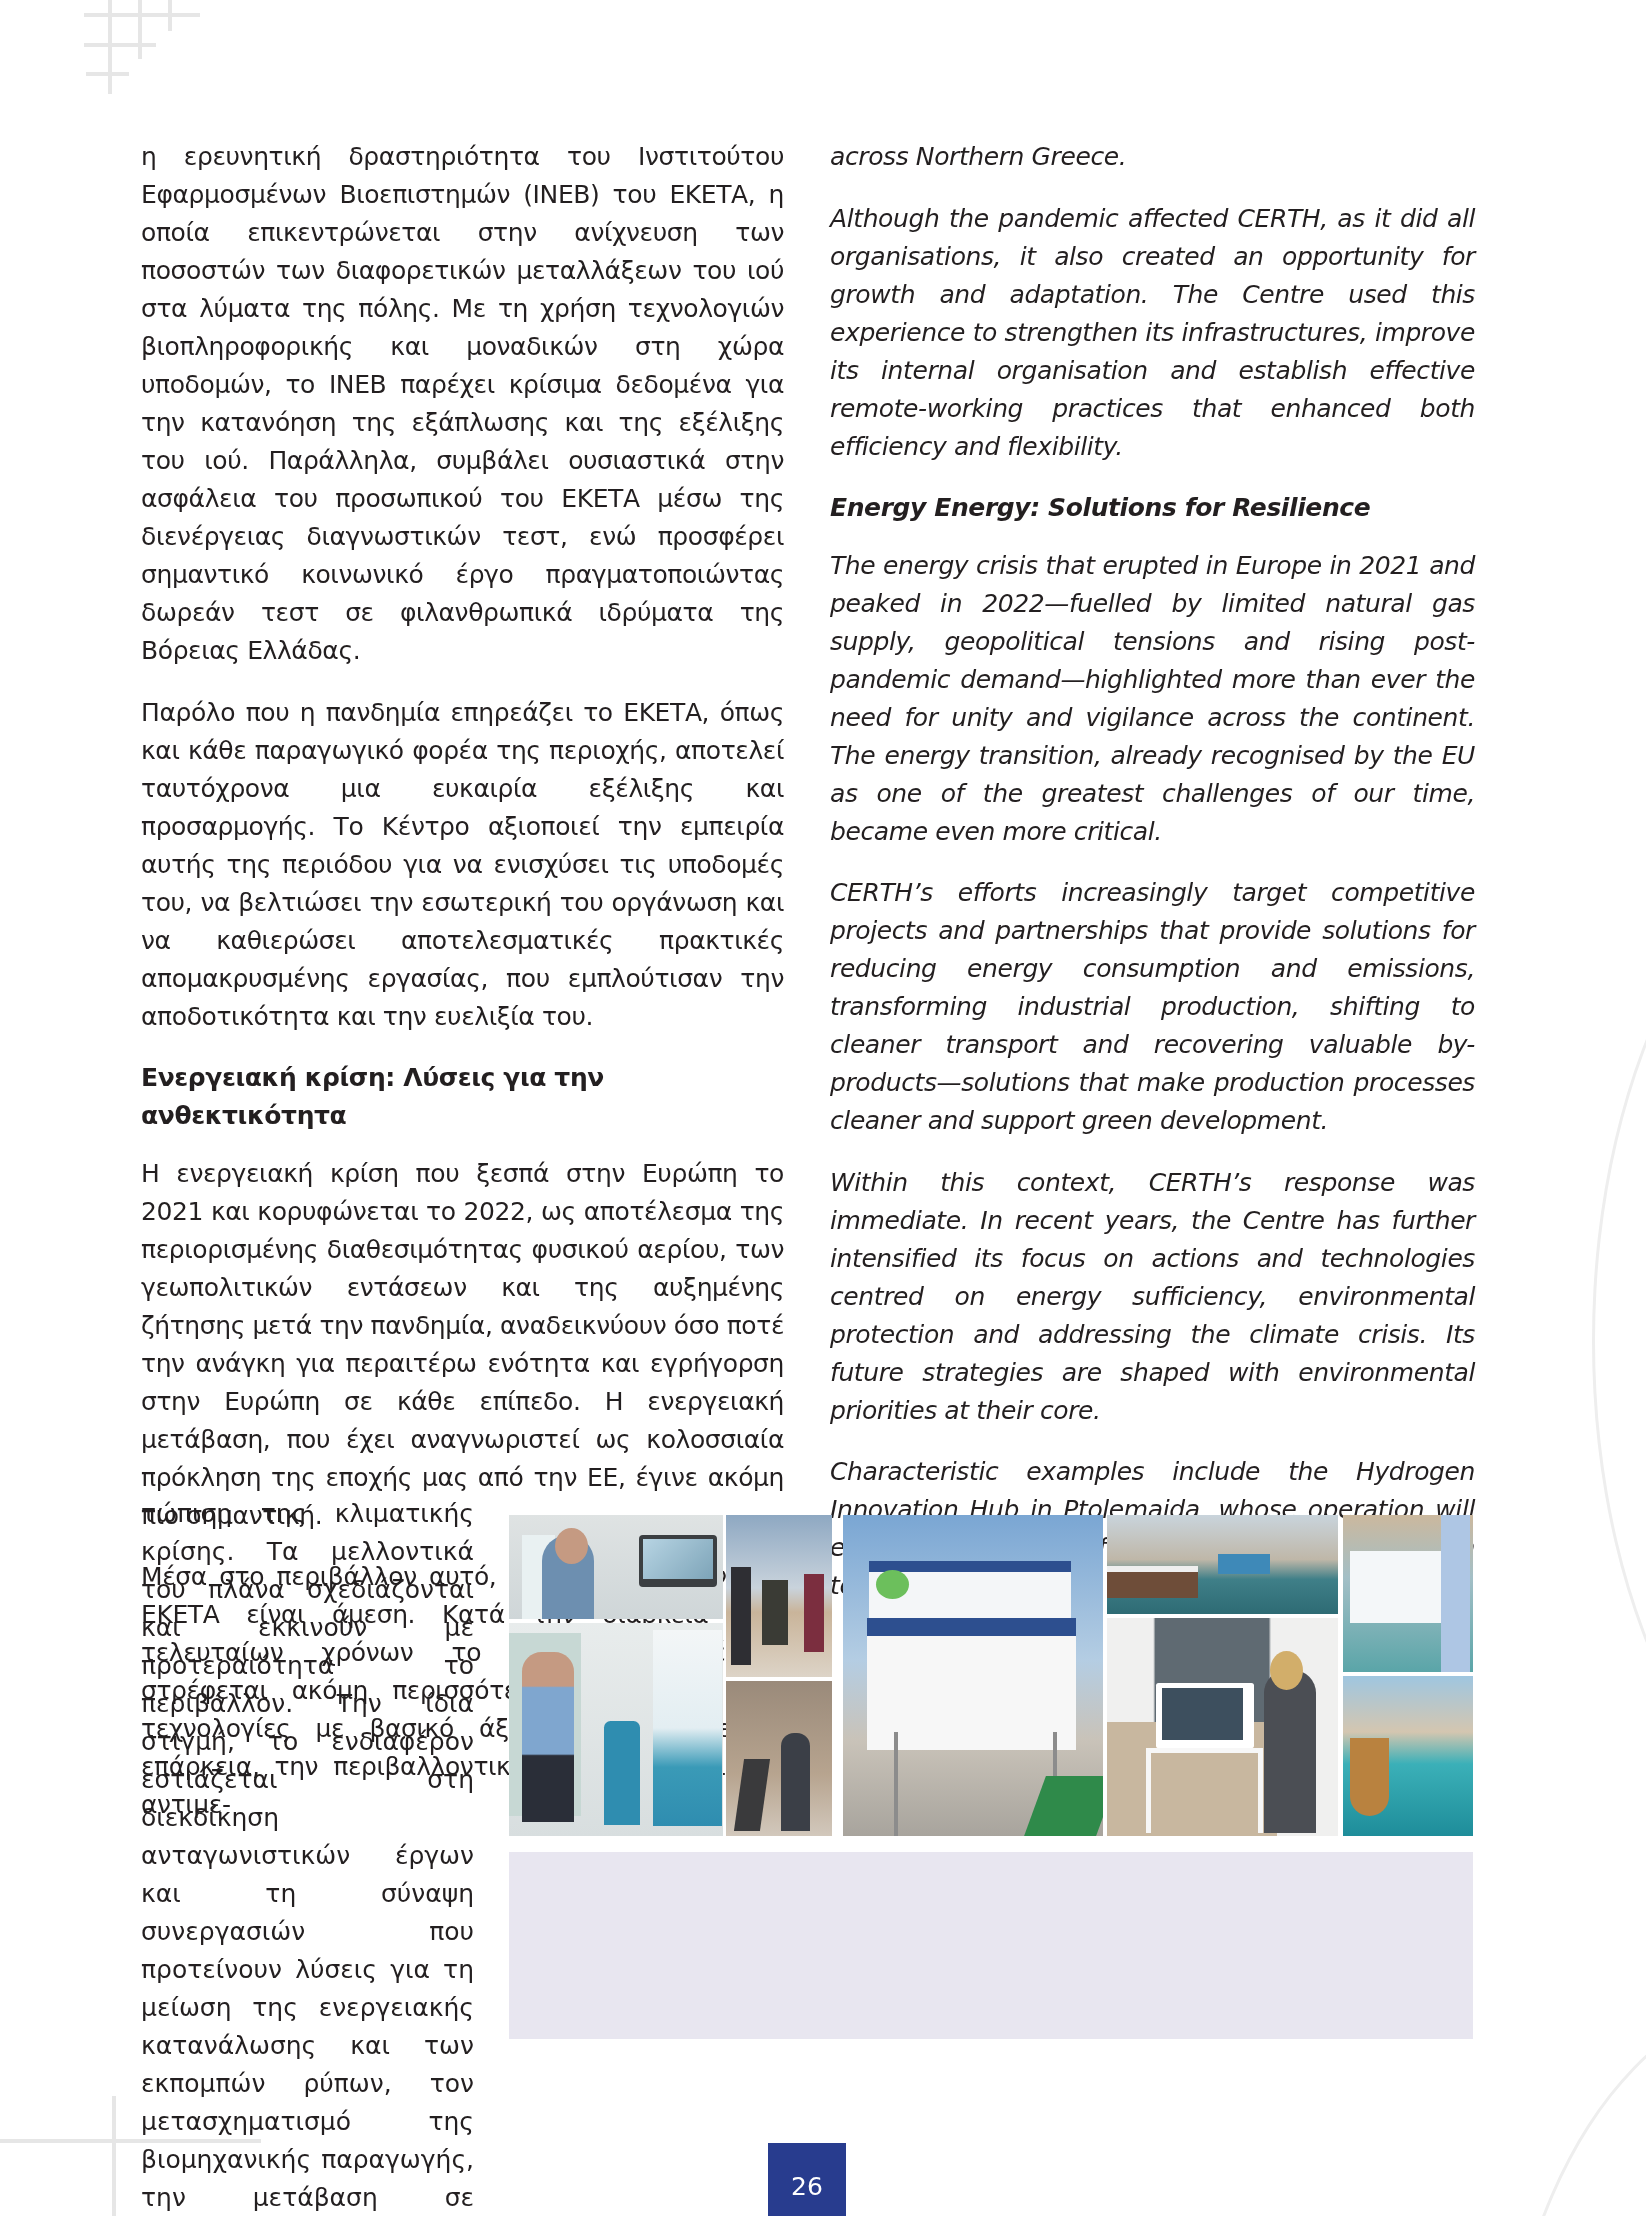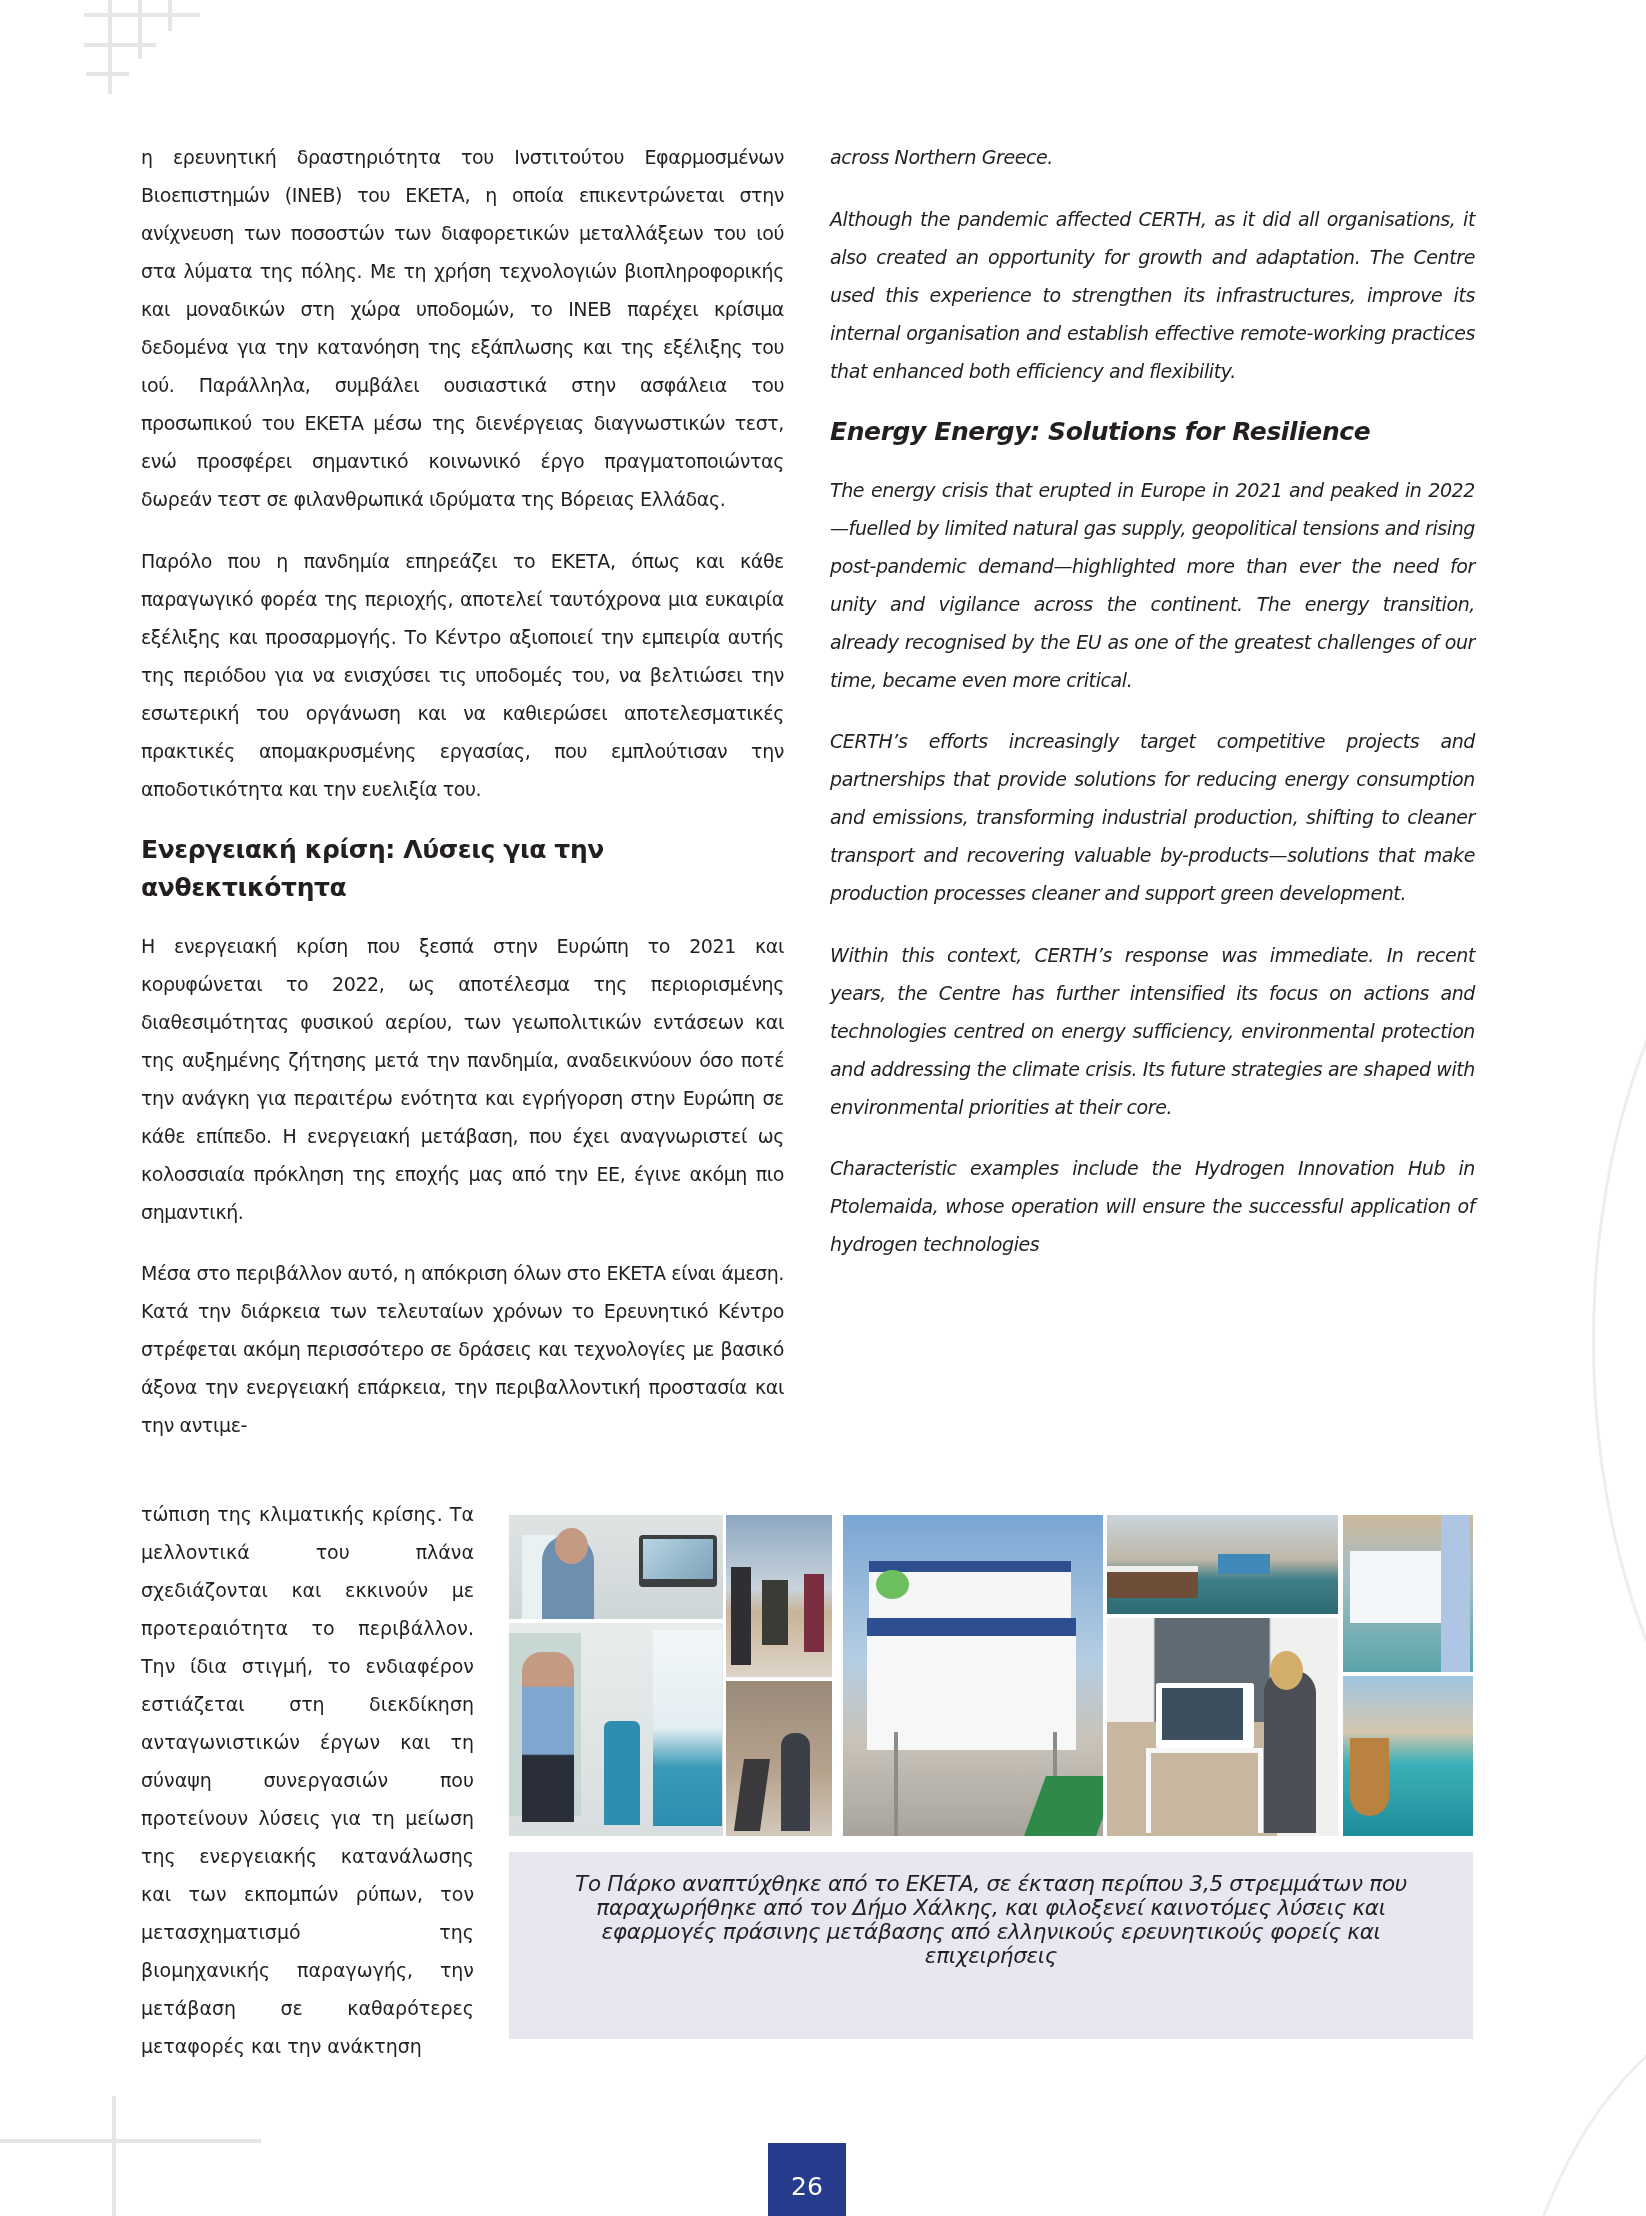--- a/index.html
+++ b/index.html
@@ -8,21 +8,21 @@
     background: #ffffff; color: #231f20;
     font-family: "DejaVu Sans", sans-serif;
   }
   .deco { position: absolute; background: #e6e6e6; }
   .arc { position: absolute; border: 3.9px solid #eeeeee; border-radius: 50%; }
 
   .col { position: absolute; }
   #col-left { left: 141px; top: 138px; width: 643px; }
   #col-right { left: 830px; top: 138px; width: 645px; font-style: italic; }
   p.body {
-    margin: 0 0 23.5px 0; font-size: 19px; line-height: 38px;
+    margin: 0 0 23.5px 0; font-size: 25px; line-height: 38px;
     text-align: justify; letter-spacing: -0.4px;
   }
   h3.sub {
     margin: 0 0 19.6px 0; font-size: 25px; line-height: 38px; font-weight: bold;
     letter-spacing: -0.4px;
   }
   #left-wrap {
     position: absolute; left: 141px; top: 1495px; width: 333px;
   }
   #left-wrap p.body { letter-spacing: 0; }
@@ -137,19 +137,18 @@
     <div style="position:absolute;left:6.5px;top:36px;width:91px;height:72px;background:#f4f7f9;"></div>
     <div style="position:absolute;left:98px;top:0;width:29px;height:157px;background:#aec6e4;"></div>
   </div>
 
   <div class="tile" style="left:834px;top:161px;width:130px;height:160px;background:linear-gradient(180deg,#9fc6e0 0%,#d4c6b0 35%,#3bb0b8 55%,#1e8d9a 100%);">
     <div style="position:absolute;left:6.5px;top:62px;width:39px;height:78px;background:#b9823f;border-radius:0 0 19.6px 19.6px;"></div>
   </div>
 </div>
 
 <div id="caption-box">
-  <div class="cap-gr">Το Πάρκο αναπτύχθηκε από το ΕΚΕΤΑ, σε έκταση περίπου 3,5 στρεμμάτων που παραχωρήθηκε από τον Δήμο Χάλκης, και φιλοξενεί καινοτόμες λύσεις και εφαρμογές πράσινης μετάβασης από ελληνικούς ερευνητικούς φορείς και επιχειρήσεις</div>
 </div>
 
 <div id="page-num-box">
   <span>26</span>
 </div>
 
 
 </body></html>

